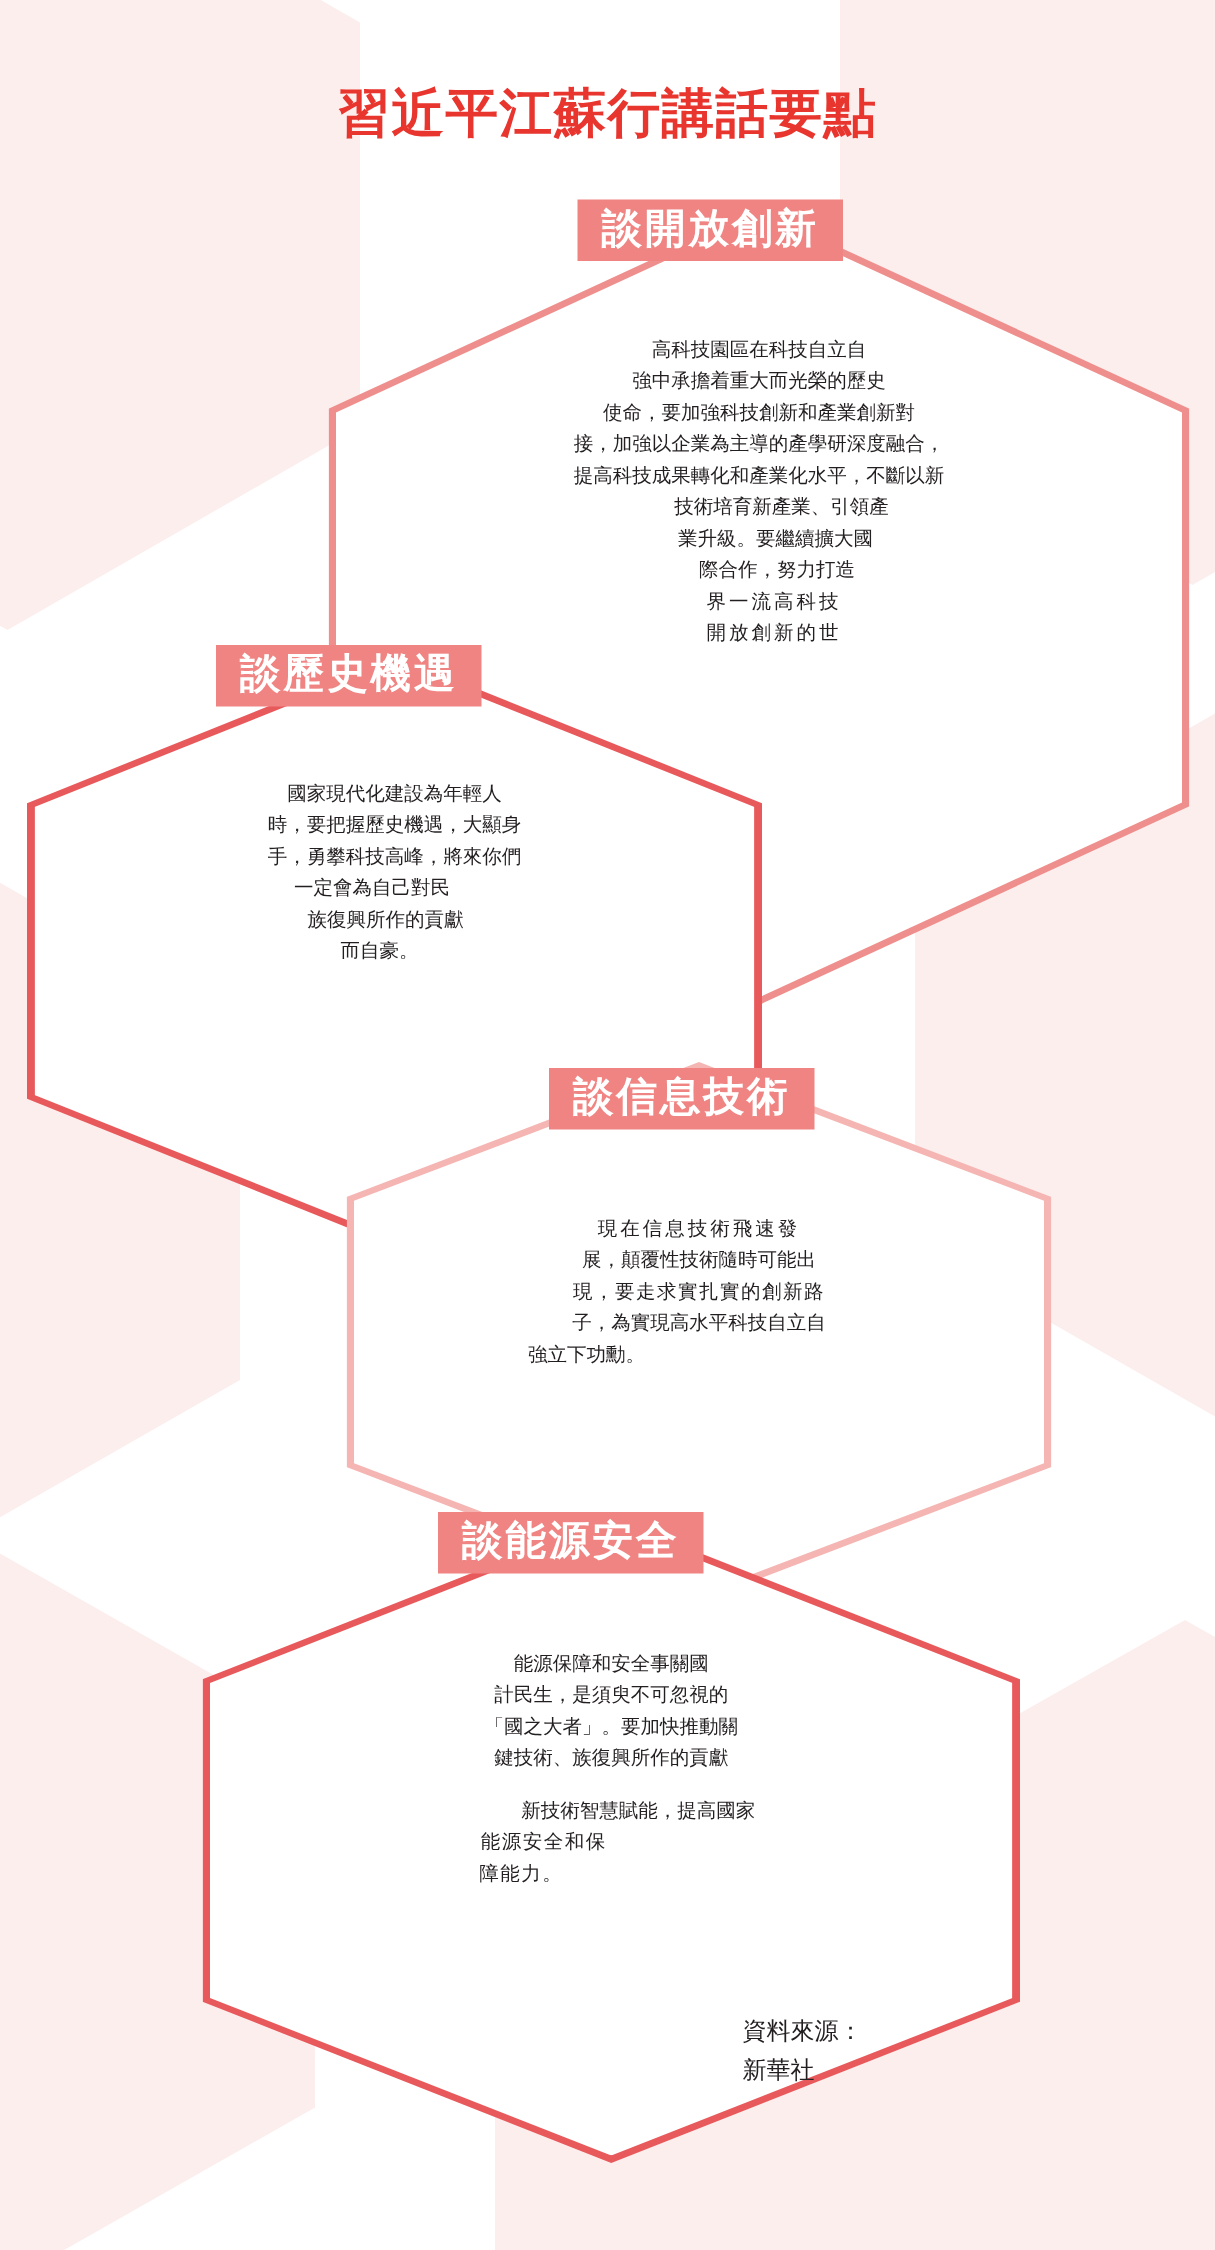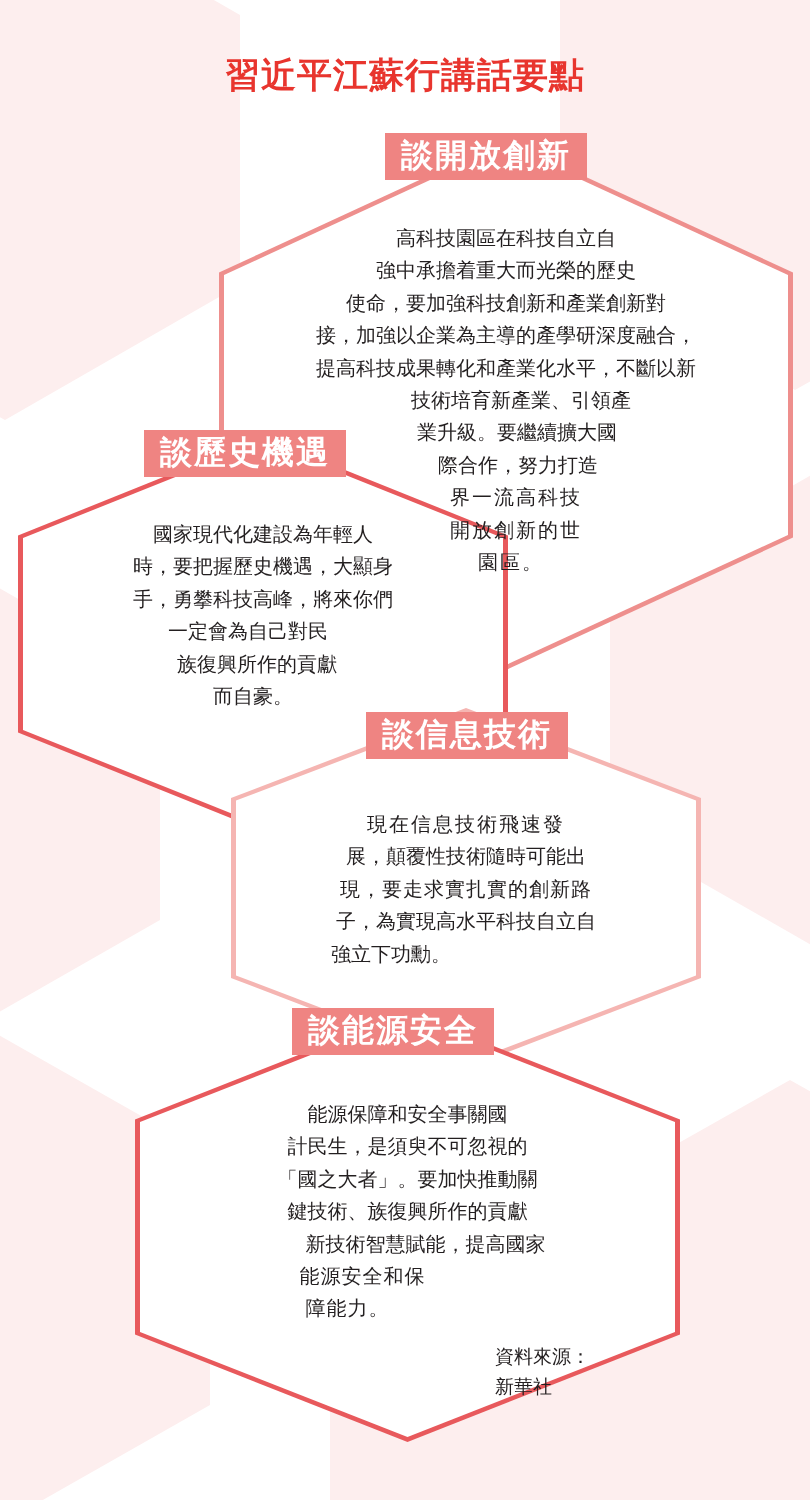--- a/index.html
+++ b/index.html
@@ -60,44 +60,44 @@
     color: #e8352e;
     font-family: "Liberation Sans", sans-serif;
   }
 
   
   .label-banner {
     position: absolute;
     z-index: 7;
     color: #ffffff;
     font-weight: bold;
-    font-size: 32px;
+    font-size: 27px;
     letter-spacing: 2px;
     padding: 4px 16px 6px 16px;
     white-space: nowrap;
     line-height: 1.15;
   }
 
   
   .hex-text {
     position: absolute;
     z-index: 5;
-    font-size: 20px;
+    font-size: 13px;
     line-height: 1.62;
     color: #231f20;
     text-align: center;
     font-family: "Liberation Sans", sans-serif;
   }
   .hex-text div {
     white-space: nowrap;
   }
   .src-note {
     position: absolute;
     z-index: 8;
-    font-size: 19px;
+    font-size: 16px;
     line-height: 1.6;
     color: #231f20;
     text-align: left;
   }
 </style>
 </head>
 <body>
 
 <div id="stage">
 
@@ -123,21 +123,20 @@
     <div>高科技園區在科技自立自</div>
     <div>強中承擔着重大而光榮的歷史</div>
     <div>使命，要加強科技創新和產業創新對</div>
     <div>接，加強以企業為主導的產學研深度融合，</div>
     <div>提高科技成果轉化和產業化水平，不斷以新</div>
     <div style="padding-left:30px;">技術培育新產業、引領產</div>
     <div style="padding-left:22px;">業升級。要繼續擴大國</div>
     <div style="padding-left:24px;">際合作，努力打造</div>
     <div style="padding-left:20px; letter-spacing:2px;">界一流高科技</div>
     <div style="padding-left:20px; letter-spacing:2px;">開放創新的世</div>
-    <div style="padding-left:10px; letter-spacing:2px;">園區。</div>
   </div>
 
   <div class="hex-wrap" style="left:18px; top:437px; width:490px; height:394px;">
     <div class="hex-outline" style="background:#e8595c;">
       <div class="inner" style="left:5px; top:5px; right:5px; bottom:5px;"></div>
     </div>
   </div>
   <div class="label-banner" style="left:144px; top:430px; background:#ef8482;">
     <span>談歷史機遇</span>
   </div>
@@ -172,21 +171,21 @@
     </div>
   </div>
   <div class="label-banner" style="left:292px; top:1008px; background:#ef8482;">
     <span>談能源安全</span>
   </div>
   <div class="hex-text" style="left:137px; top:1098px; width:541px;">
     <div>能源保障和安全事關國</div>
     <div>計民生，是須臾不可忽視的</div>
     <div>「國之大者」。要加快推動關</div>
     <div>鍵技術、族復興所作的貢獻</div>
-    <div style="padding-left:36px;">新技術智慧賦能，提高國家</div>
+    <div style="padding-left:36px;margin-top:14px;">新技術智慧賦能，提高國家</div>
     <div style="padding-right:90px; letter-spacing:1px;">能源安全和保</div>
     <div style="padding-right:120px; letter-spacing:1px;">障能力。</div>
   </div>
 
   <div class="src-note" style="left:495px; top:1342px;">
     <div>資料來源：</div>
     <div>新華社</div>
   </div>
 
 </div>

